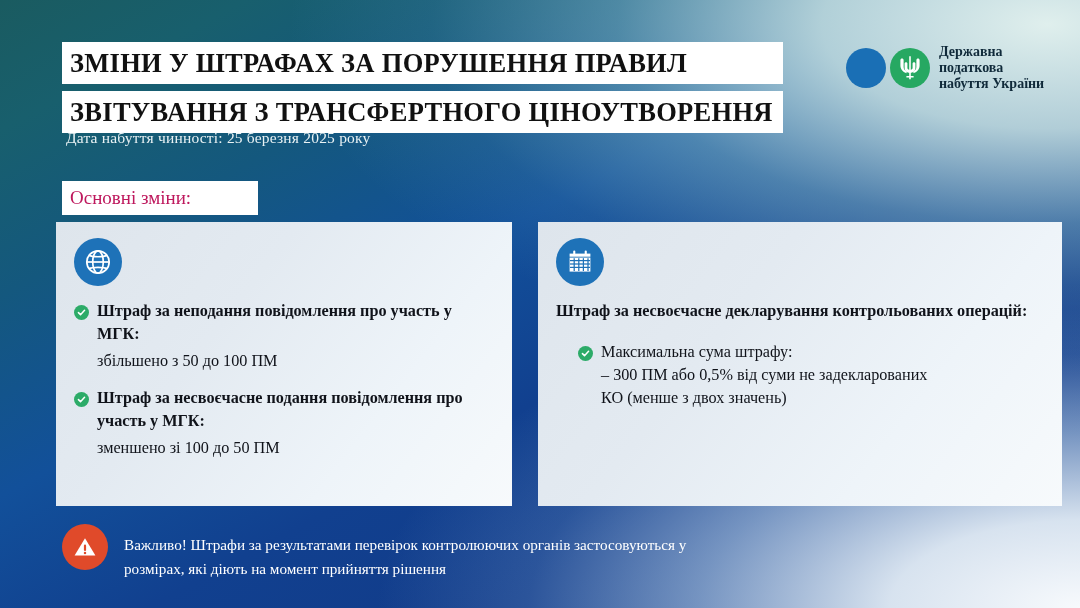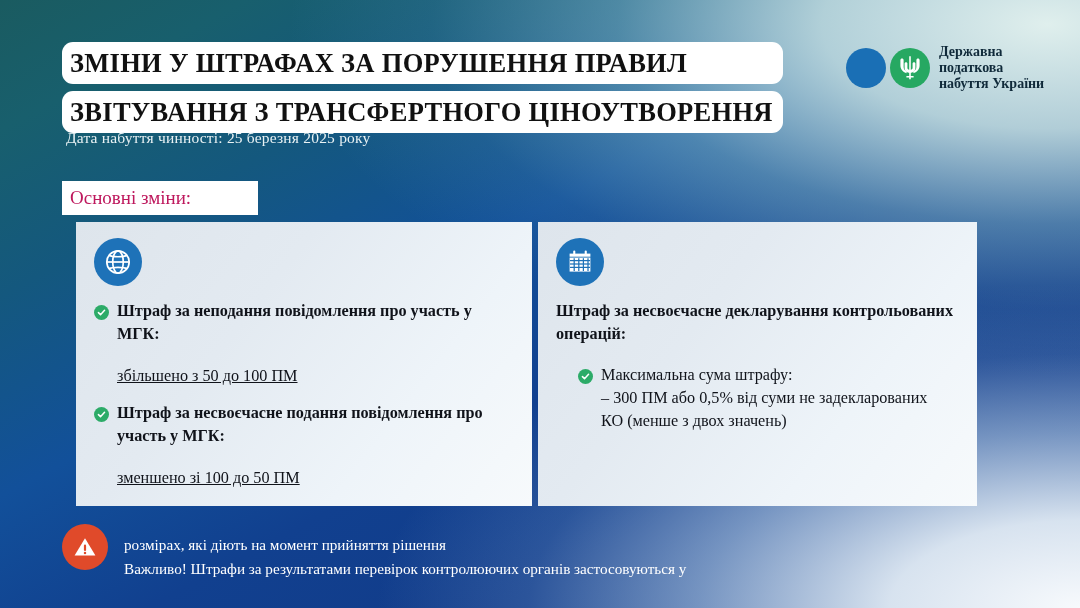--- a/index.html
+++ b/index.html
@@ -35,21 +35,20 @@
     display: block;
     background: #ffffff;
     color: #111111;
     font-family: "Liberation Serif", "DejaVu Serif", serif;
     font-weight: bold;
     font-size: 26.5px;
     letter-spacing: 0.3px;
     line-height: 34px;
     padding: 4px 10px 4px 8px;
     white-space: nowrap;
-    border-radius: 11px;
   }
   .title-line + .title-line {
     margin-top: 7px;
   }
 
   .effective-date {
     position: absolute;
     left: 66px;
     top: 129px;
     color: #e9f2f4;
@@ -113,22 +112,22 @@
   }
 
   
   .card {
     position: absolute;
     top: 222px;
     height: 284px;
     background: linear-gradient(128deg, #dee5ec 0%, #e3eaf1 36%, #eef4f9 70%, #f7fafc 100%);
     box-sizing: border-box;
   }
-  .card-left  { left: 76px;  width: 456px; }
-  .card-right { left: 538px; width: 439px; }
+  .card-left  { left: 56px;  width: 456px; }
+  .card-right { left: 538px; width: 524px; }
 
   .card-icon {
     position: absolute;
     left: 18px;
     top: 16px;
     width: 48px;
     height: 48px;
     border-radius: 50%;
     background: #1e72b8;
     display: flex;
@@ -168,22 +167,21 @@
     color: #10131a;
   }
   .txt-plain {
     font-family: "Liberation Serif", "DejaVu Serif", serif;
     font-size: 16.2px;
     line-height: 23px;
     color: #10131a;
   }
   .sub-line {
     margin-left: 23px;
-    margin-top: 19px;
-    text-decoration: underline;
+    margin-top: 4px;
   }
   .gap-block { margin-top: 14px; }
   .gap-small { margin-top: 10px; }
 
   .right-heading {
     font-family: "Liberation Serif", "DejaVu Serif", serif;
     font-weight: bold;
     font-size: 16.2px;
     line-height: 23px;
     color: #10131a;
@@ -339,18 +337,18 @@
 
   <div class="footer-note">
     <span class="warn-icon">
       <svg width="26" height="26" viewBox="0 0 26 26">
         <path d="M13 4.2 L23.4 21.6 H2.6 Z" fill="#ffffff"></path>
         <rect x="11.9" y="10.6" width="2.2" height="6.4" rx="1.1" fill="#e04a2a"></rect>
         <circle cx="13" cy="19.1" r="1.25" fill="#e04a2a"></circle>
       </svg>
     </span>
     <div class="footer-text">
+      <span>Важливо! Штрафи за результатами перевірок контролюючих органів застосовуються у</span>
       <span>розмірах, які діють на момент прийняття рішення</span>
-      <span>Важливо! Штрафи за результатами перевірок контролюючих органів застосовуються у</span>
     </div>
   </div>
 
 </div>
 
 </body></html>

